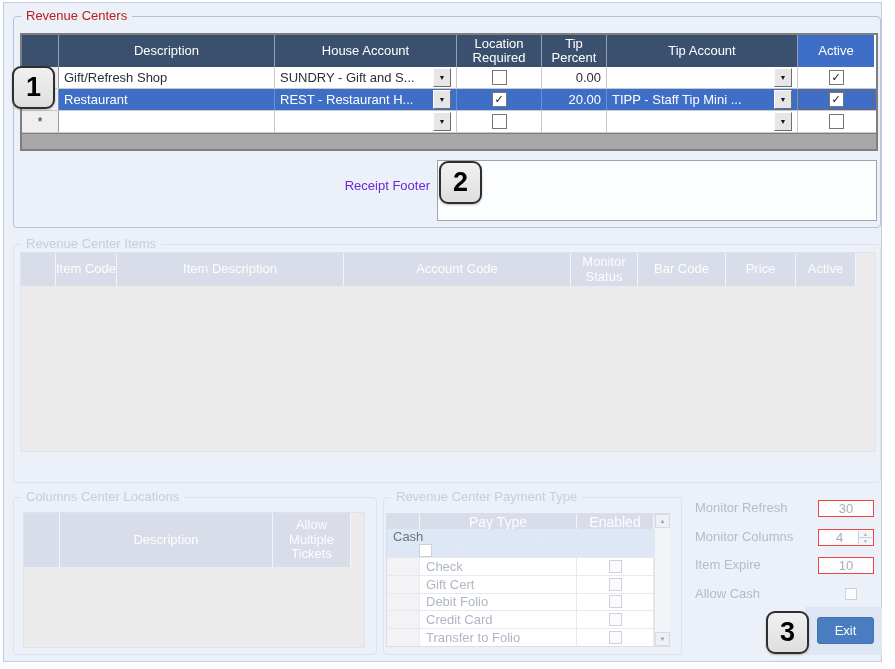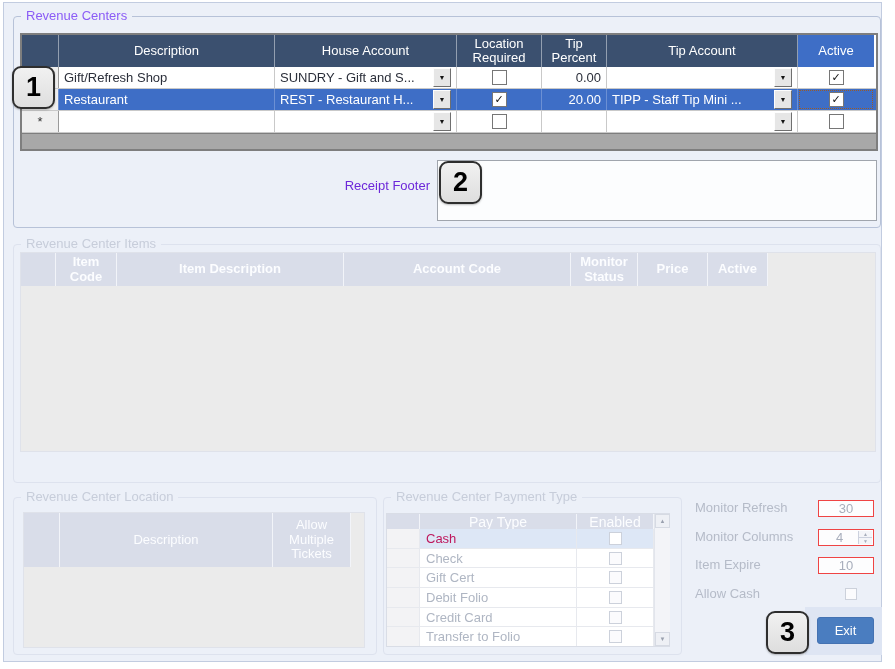--- a/index.html
+++ b/index.html
@@ -9,21 +9,21 @@
     overflow:hidden;
   }
   .abs{position:absolute;box-sizing:border-box;}
 
   
   .window{left:3px;top:2px;width:879px;height:660px;background:#ecf0f8;border:1px solid #c2cce0;}
 
   
   .group{border:1px solid #b7c2d8;border-radius:4px;}
   .group.dim{border-color:#dde2ee;}
-  .group-label{position:absolute;background:#ecf0f8;padding:0 5px;line-height:15px;color:#8b5cf6;white-space:nowrap;}
+  .group-label{position:absolute;background:#ecf0f8;padding:0 5px;line-height:15px;color:#b91c1c;white-space:nowrap;}
   .group-label.dim{color:#c7cdda;}
 
   
   .rc-table{left:20px;top:33px;width:858px;border:2px solid #7e7e7e;background:#ffffff;}
   .rc-row{display:flex;width:100%;}
   .rc-head{height:32px;}
   .rc-head .hc{
     background:#3b506f;color:#fff;display:flex;align-items:center;justify-content:center;
     text-align:center;line-height:1.1;border-right:1px solid rgba(255,255,255,.45);
     box-sizing:border-box;overflow:hidden;
@@ -71,21 +71,21 @@
   
   .pay-table{background:#ffffff;border:1px solid #d9dde6;display:flex;}
   .pay-main{flex:1;display:flex;flex-direction:column;}
   .pay-head{display:flex;height:15px;flex:none;}
   .pay-head .hc{background:#d9dde9;color:#fcfdff;display:flex;align-items:center;justify-content:center;
     box-sizing:border-box;border-right:1px solid #f2f4f9;overflow:hidden;font-size:14px;}
   .pay-row{display:flex;flex:1;border-bottom:1px solid #e7e9ee;color:#afb6c3;}
   .pay-row:last-child{border-bottom:none;}
   .pay-row .pc{display:flex;align-items:center;box-sizing:border-box;border-right:1px solid #e7e9ee;overflow:hidden;}
   .pay-row .rowhdr{background:#f3f3f5;}
-  .pay-row.hl{background:#dde7f6;color:#be185d;}
+  .pay-row.hl{background:#dde7f6;color:#737373;flex-direction:column;}
   .p0{width:33px;flex:none;}
   .p1{width:157px;flex:none;padding-left:6px;}
   .p2{width:77px;flex:none;justify-content:center;}
   .cb-dim{width:11px;height:11px;background:#fbfbfd;border:1px solid #ccd1db;flex:none;}
   .scrollbar{width:15px;flex:none;background:#f3f4f8;border-left:1px solid #e2e5ec;display:flex;flex-direction:column;justify-content:space-between;}
   .scroll-btn{height:14px;background:#eef0f5;border:1px solid #d6dae3;box-sizing:border-box;
     display:flex;align-items:center;justify-content:center;font-size:6px;color:#9aa0ae;}
 
   
   .set-label{color:#b5bbc8;white-space:nowrap;}
@@ -196,35 +196,36 @@
 
   <div class="rc-filler"></div>
 </div>
 
 <div class="abs receipt-label">Receipt Footer</div>
 <textarea class="abs receipt-box" style=""></textarea>
 
 <div class="abs group dim" style="left:13px;top:244px;width:868px;height:239px;"></div>
 <div class="abs group-label dim" style="left:21px;top:236px;">Revenue Center Items</div>
 
-<div class="abs dim-table" style="left:20px;top:252px;width:856px;height:200px;font-weight:bold;">
+<div class="abs dim-table" style="left:20px;top:252px;width:856px;height:200px;">
   <div class="dim-head" style="height:33px;">
     <div class="hc" style="width:35px;"></div>
     <div class="hc" style="width:61px;">Item Code</div>
     <div class="hc" style="width:227px;">Item Description</div>
     <div class="hc" style="width:227px;">Account Code</div>
     <div class="hc" style="width:67px;">Monitor Status</div>
+    <div class="hc" style="width:88px;">Bar Code</div>
     <div class="hc" style="width:70px;">Price</div>
     <div class="hc" style="width:60px;">Active</div>
     <div class="hc nofill" style="flex:1;"></div>
   </div>
 </div>
 
 <div class="abs group dim" style="left:13px;top:497px;width:364px;height:158px;"></div>
-<div class="abs group-label dim" style="left:21px;top:489px;">Revenue Center Location</div>
+<div class="abs group-label dim" style="left:21px;top:489px;">Columns Center Locations</div>
 
 <div class="abs dim-table" style="left:23px;top:512px;width:342px;height:136px;">
   <div class="dim-head" style="height:54px;">
     <div class="hc" style="width:36px;"></div>
     <div class="hc" style="width:213px;">Description</div>
     <div class="hc" style="width:78px;">Allow Multiple Tickets</div>
     <div class="hc nofill" style="flex:1;"></div>
   </div>
 </div>
 

